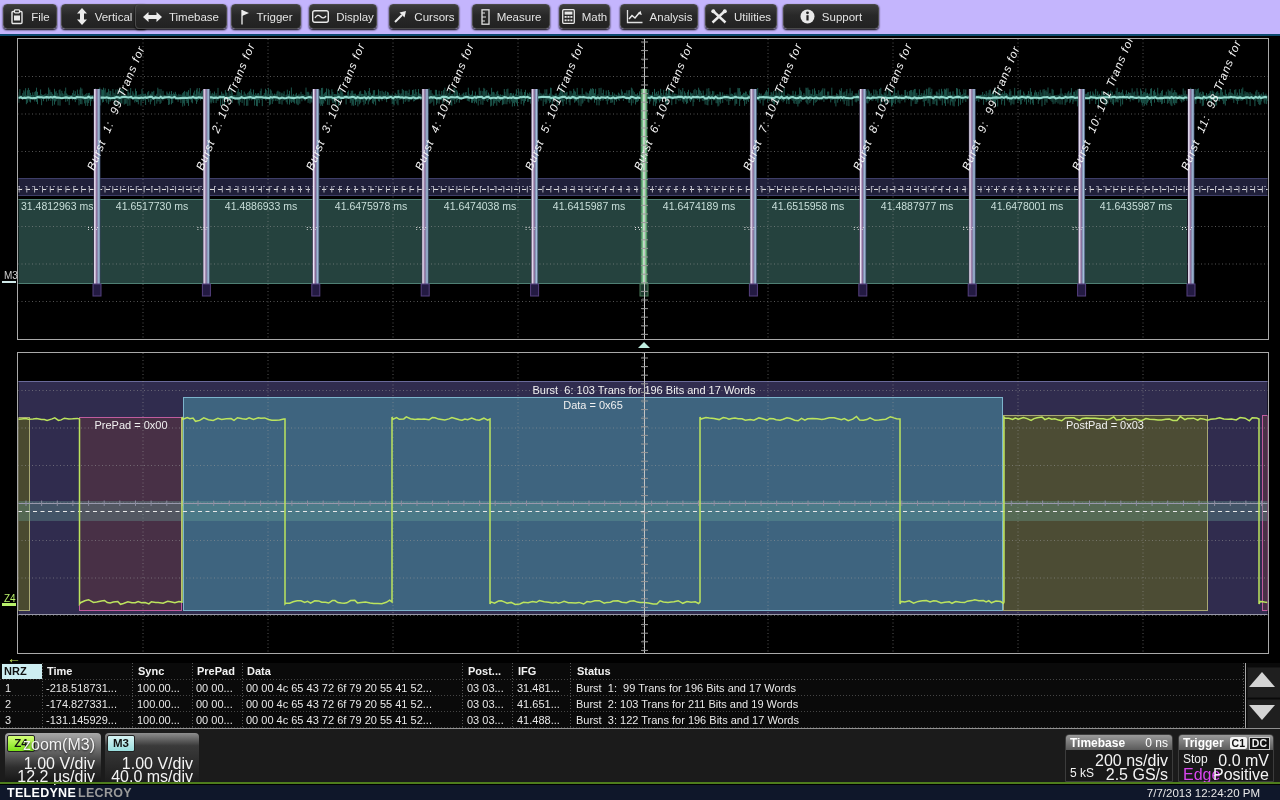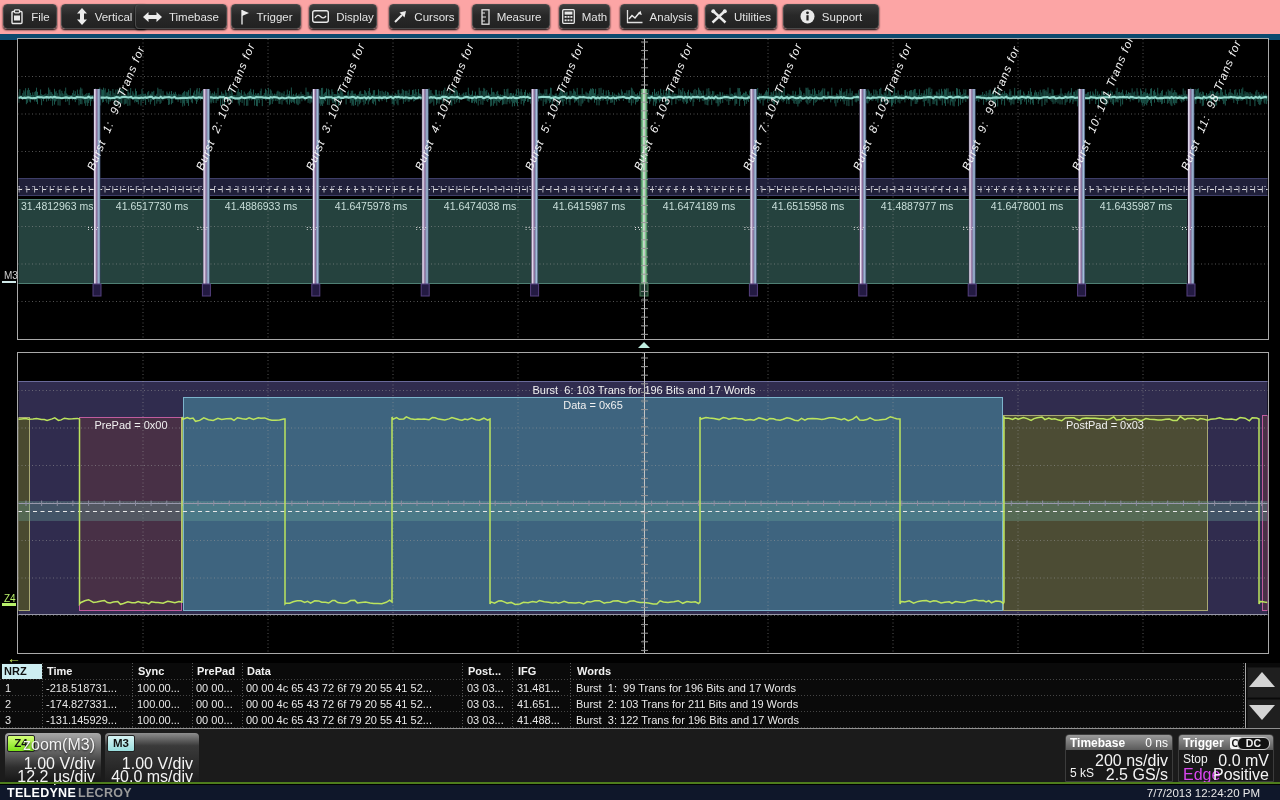--- a/index.html
+++ b/index.html
@@ -1,16 +1,16 @@
 <!DOCTYPE html>
 <html><head><meta charset="utf-8"><title>scope</title><style>
 html,body{margin:0;padding:0;background:#000}
 #app{position:relative;width:1280px;height:800px;background:#000;overflow:hidden;
   font-family:"Liberation Sans",sans-serif;-webkit-font-smoothing:antialiased}
-#menubar{position:absolute;left:0;top:0;width:1280px;height:34px;background:#fca5a5;border-bottom:6px solid #0c4a6e}
+#menubar{position:absolute;left:0;top:0;width:1280px;height:34px;background:#c4b5fd;border-bottom:2px solid #0c4a6e}
 .mbtn{position:absolute;top:4px;height:25px;box-sizing:border-box;background:linear-gradient(#3c3c3c,#282828 45%,#222);
   border:1px solid #4a4a4a;border-radius:4px;color:#e4e4e4;font-size:11.5px;
   display:flex;align-items:center;justify-content:center;gap:7px;box-shadow:0 1px 2px #000}
 .mbtn svg{flex:0 0 auto}
 .lab{position:absolute;font-size:11px;color:#d8d8d8}
 .tblhead{font-weight:bold;color:#f2f2f2;font-size:11px;position:absolute;top:2px}
 .tcell{position:absolute;color:#e8e8e8;font-size:11px;white-space:pre}
 .descval{position:absolute;right:6px;color:#f4f4f4;font-size:16px;white-space:nowrap}
 </style></head>
 <body>
@@ -604,21 +604,21 @@
 
 <div id="table" style="position:absolute;left:0px;top:663px;width:1280px;height:65px;background:#0a0a0a">
 <div style="position:absolute;left:2px;top:1px;width:40px;height:15px;background:#cdeef2"></div>
 <div class="tblhead" style="left:4px;color:#111">NRZ</div>
 <div class="tblhead" style="left:47px;color:#f2f2f2">Time</div>
 <div class="tblhead" style="left:138px;color:#f2f2f2">Sync</div>
 <div class="tblhead" style="left:197px;color:#f2f2f2">PrePad</div>
 <div class="tblhead" style="left:247px;color:#f2f2f2">Data</div>
 <div class="tblhead" style="left:468px;color:#f2f2f2">Post...</div>
 <div class="tblhead" style="left:518px;color:#f2f2f2">IFG</div>
-<div class="tblhead" style="left:577px;color:#f2f2f2">Words</div>
+<div class="tblhead" style="left:577px;color:#f2f2f2">Status</div>
 <div style="position:absolute;left:42px;top:0;width:1px;height:64px;background-image:repeating-linear-gradient(#555 0 1px,transparent 1px 3px)"></div>
 <div style="position:absolute;left:132px;top:0;width:1px;height:64px;background-image:repeating-linear-gradient(#555 0 1px,transparent 1px 3px)"></div>
 <div style="position:absolute;left:192px;top:0;width:1px;height:64px;background-image:repeating-linear-gradient(#555 0 1px,transparent 1px 3px)"></div>
 <div style="position:absolute;left:242px;top:0;width:1px;height:64px;background-image:repeating-linear-gradient(#555 0 1px,transparent 1px 3px)"></div>
 <div style="position:absolute;left:462px;top:0;width:1px;height:64px;background-image:repeating-linear-gradient(#555 0 1px,transparent 1px 3px)"></div>
 <div style="position:absolute;left:512px;top:0;width:1px;height:64px;background-image:repeating-linear-gradient(#555 0 1px,transparent 1px 3px)"></div>
 <div style="position:absolute;left:570px;top:0;width:1px;height:64px;background-image:repeating-linear-gradient(#555 0 1px,transparent 1px 3px)"></div>
 <div style="position:absolute;left:1243px;top:0;width:1px;height:64px;background-image:repeating-linear-gradient(#555 0 1px,transparent 1px 3px)"></div>
 <div style="position:absolute;left:0;top:16px;width:1243px;height:1px;background-image:repeating-linear-gradient(90deg,#444 0 1px,transparent 1px 3px)"></div>
 <div style="position:absolute;left:0;top:32px;width:1243px;height:1px;background-image:repeating-linear-gradient(90deg,#444 0 1px,transparent 1px 3px)"></div>
@@ -676,21 +676,21 @@
    <span style="position:absolute;right:4px;top:1px;color:#fff;font-size:12px">0 ns</span>
         </div>
  <div class="descval" style="top:17px;right:4px">200 ns/div</div>
  <div style="position:absolute;left:4px;top:31px;color:#f4f4f4;font-size:12px">5 kS</div>
  <div class="descval" style="top:31px;right:4px">2.5 GS/s</div>
 </div>
 <div style="position:absolute;left:1178px;top:5px;width:96px;height:48px;border-radius:4px 4px 0 0;background:#191919;border:1px solid #3c3c3c;box-sizing:border-box">
  <div style="position:absolute;left:0;top:0;width:100%;height:15px;background:linear-gradient(#9a9a9a,#5a5a5a);border-radius:3px 3px 0 0">
    <span style="position:absolute;left:4px;top:1px;font-weight:bold;color:#fff;font-size:12px">Trigger</span>
    <span style="position:absolute;right:26px;top:1.5px;background:#f4f4f4;color:#111;font-weight:bold;font-size:10.5px;padding:0 2px;border-radius:2px;line-height:12px">C1</span>
-   <span style="position:absolute;right:3px;top:1.5px;background:#111;color:#eee;font-weight:bold;font-size:10.5px;padding:0 8px;border:1px solid #ccc;border-radius:6px;line-height:11px">DC</span>
+   <span style="position:absolute;right:3px;top:1.5px;background:#111;color:#eee;font-weight:bold;font-size:10.5px;padding:0 2px;border:1px solid #ccc;border-radius:0;line-height:11px">DC</span>
         </div>
  <div style="position:absolute;left:4px;top:17px;color:#f4f4f4;font-size:12px">Stop</div>
  <div class="descval" style="top:17px;right:4px">0.0 mV</div>
  <div style="position:absolute;left:4px;top:31px;color:#d946ef;font-size:16px">Edge</div>
  <div class="descval" style="top:31px;right:4px">Positive</div>
 </div>
 </div>
 <div style="position:absolute;left:0;top:782px;width:1280px;height:2px;background:#4e7d1d"></div>
 <div style="position:absolute;left:0;top:785px;width:1280px;height:27px;background:#0f172a">
  <span style="position:absolute;left:7px;top:1px;color:#fff;font-weight:bold;font-size:12.5px;letter-spacing:0.3px">TELEDYNE</span>

